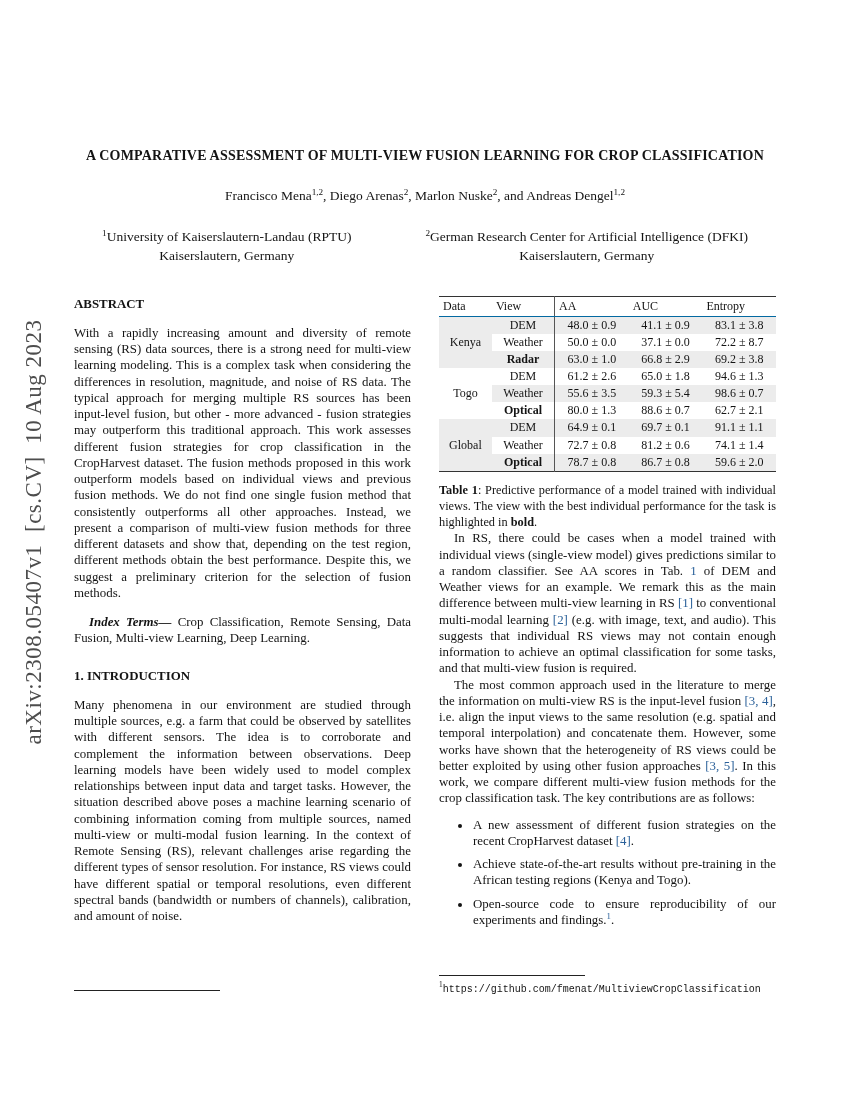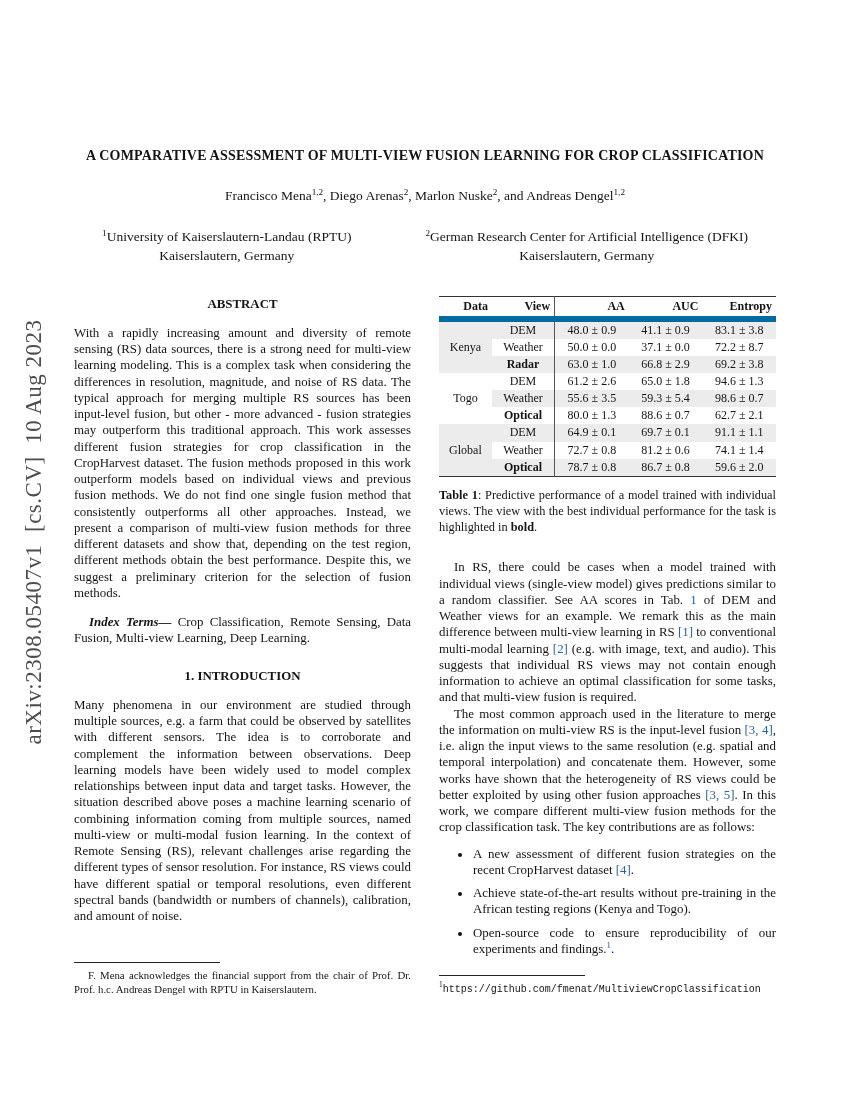--- a/index.html
+++ b/index.html
@@ -20,21 +20,21 @@
   .header { text-align: center; padding-top: 124px; margin-top: 22px; }
   .title { font-size: 14px; font-weight: bold; line-height: 1.4; width: 690px; margin: 0 auto; letter-spacing: 0.2px; }
   .authors { margin-top: 22px; font-size: 13.5px; }
   sup { font-size: 68%; line-height: 0; }
   .affils { display: flex; justify-content: center; gap: 74px; margin-top: 23px; }
   .affil { font-size: 13.5px; line-height: 1.45; }
 
   .columns { display: flex; gap: 28px; padding: 0 74px; margin-top: 30px; height: 700px; }
   .col { flex: 1; min-width: 0; display: flex; flex-direction: column; font-size: 12.9px; line-height: 1.26; }
 
-  .sec-heading { text-align: center; font-size: 12.9px; font-weight: bold; margin-bottom: 13px; }
+  .sec-heading { font-size: 12.9px; font-weight: bold; margin-bottom: 13px; }
   .intro-heading { margin-top: 21px; }
   .justify { text-align: justify; hyphens: auto; }
   .para { margin: 0; }
   .indent { text-indent: 15px; }
   .noindent { text-indent: 0; }
   .index-terms { margin-top: 13px; }
 
   .b { font-weight: bold; }
   .bi { font-weight: bold; font-style: italic; }
   .cite, .ref, .supref { color: var(--cite, #2a6099); }
@@ -43,30 +43,30 @@
   .footnote { margin-top: auto; }
   .footnote-rule { width: 146px; border-top: 1px solid #222; margin-bottom: 5px; }
   .footnote-text { font-size: 10.8px; line-height: 1.3; text-align: justify; }
   .fn-indent { text-indent: 14px; }
 
   .results-table {
     width: 100%; border-collapse: collapse; font-size: 12px;
     border-top: 1px solid #333; border-bottom: 1px solid #333;
   }
   .results-table th {
-    font-weight: bold; border-bottom: 6px solid #0369a1;
-    padding: 2px 4px; text-align: right;
+    font-weight: normal; border-bottom: 1px solid #0369a1;
+    padding: 2px 4px; text-align: left;
   }
   .results-table td { padding: 1px 4px; text-align: center; }
   .stripe { background: var(--stripe, #ececec); }
   .vline { border-left: 1px solid #555; }
   .group-cell { vertical-align: middle; background: transparent; }
 
   .caption { font-size: 12.3px; margin-top: 10px; line-height: 1.32; text-align: justify; }
-  .after-caption { margin-top: 24px; }
+  .after-caption { }
 
   .contributions { margin-top: 10px; padding-left: 33px; }
   .contributions li { margin-bottom: 7px; padding-left: 1px; }
 </style>
 </head>
 <body>
 
 <div class="page">
 
   <div class="arxiv-watermark">arXiv:2308.05407v1  [cs.CV]  10 Aug 2023</div>
@@ -89,21 +89,20 @@
   <main class="columns">
 
     <section class="col">
       <h2 class="sec-heading">ABSTRACT</h2>
       <p class="para noindent justify">With a rapidly increasing amount and diversity of remote sensing (RS) data sources, there is a strong need for multi-view learning modeling. This is a complex task when considering the differences in resolution, magnitude, and noise of RS data. The typical approach for merging multiple RS sources has been input-level fusion, but other - more advanced - fusion strategies may outperform this traditional approach. This work assesses different fusion strategies for crop classification in the CropHarvest dataset. The fusion methods proposed in this work outperform models based on individual views and previous fusion methods. We do not find one single fusion method that consistently outperforms all other approaches. Instead, we present a comparison of multi-view fusion methods for three different datasets and show that, depending on the test region, different methods obtain the best performance. Despite this, we suggest a preliminary criterion for the selection of fusion methods.</p>
       <p class="para indent justify index-terms"><span class="bi">Index Terms—</span><span> Crop Classification, Remote Sensing, Data Fusion, Multi-view Learning, Deep Learning.</span></p>
       <h2 class="sec-heading intro-heading">1.  INTRODUCTION</h2>
       <p class="para noindent justify">Many phenomena in our environment are studied through multiple sources, e.g. a farm that could be observed by satellites with different sensors. The idea is to corroborate and complement the information between observations. Deep learning models have been widely used to model complex relationships between input data and target tasks. However, the situation described above poses a machine learning scenario of combining information coming from multiple sources, named multi-view or multi-modal fusion learning. In the context of Remote Sensing (RS), relevant challenges arise regarding the different types of sensor resolution. For instance, RS views could have different spatial or temporal resolutions, even different spectral bands (bandwidth or numbers of channels), calibration, and amount of noise.</p>
       <div class="footnote">
         <div class="footnote-rule"></div>
-        <p class="footnote-text fn-indent">F. Mena acknowledges the financial support from the chair of Prof. Dr. Prof. h.c. Andreas Dengel with RPTU in Kaiserslautern.</p>
       </div>
     </section>
 
     <section class="col">
       <table class="results-table">
         <thead>
           <tr>
             <th>Data</th>
             <th>View</th>
             <th class="vline">AA</th>

